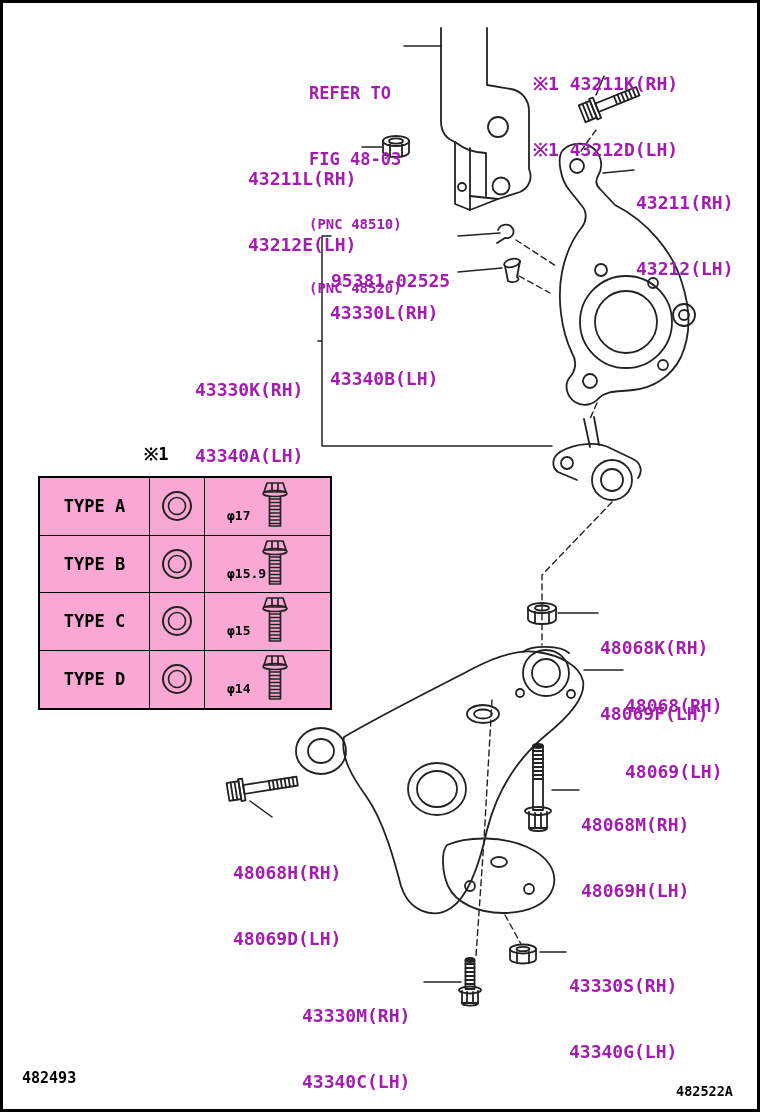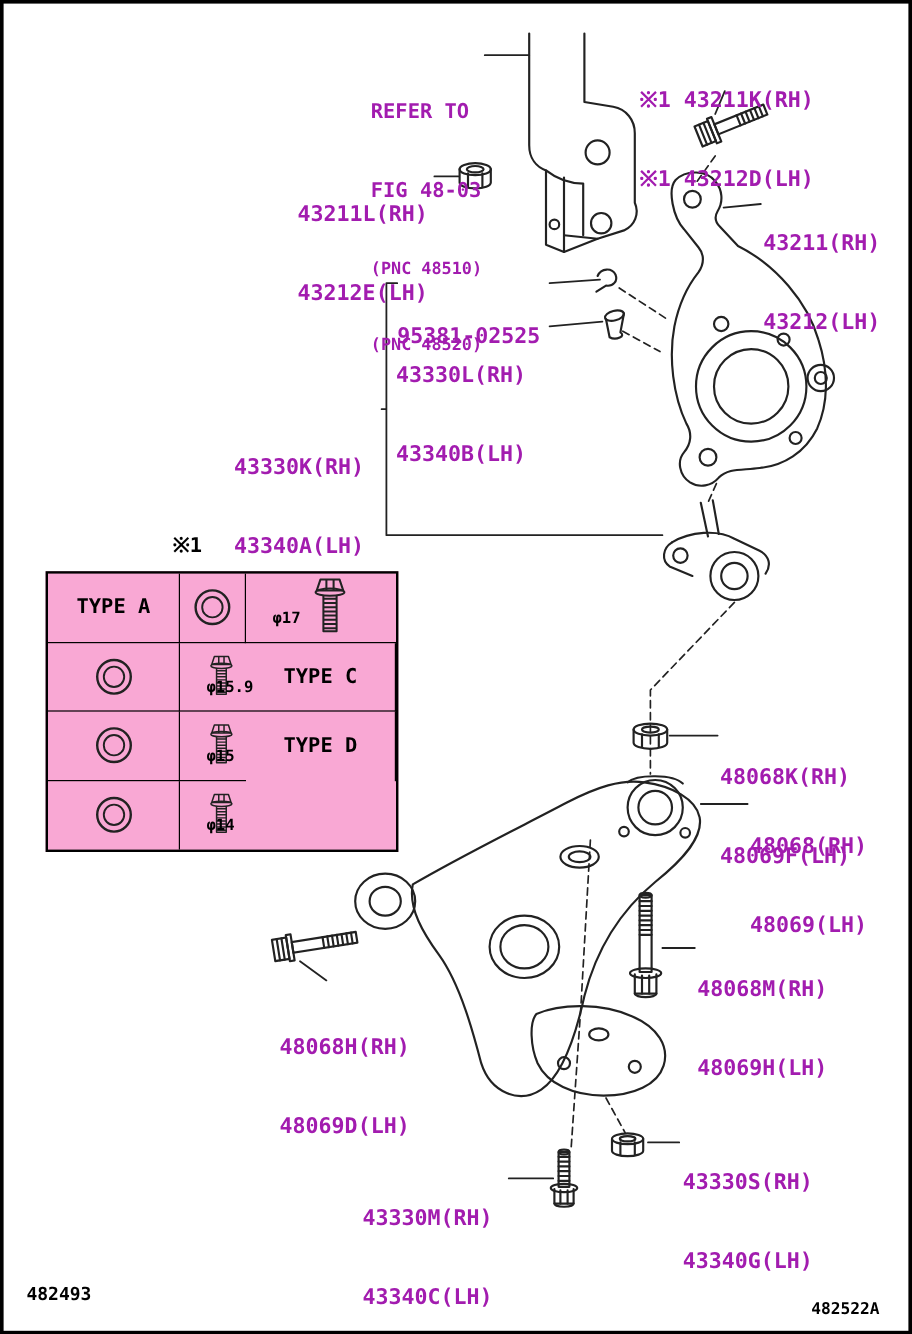--- a/index.html
+++ b/index.html
@@ -289,20 +289,23 @@
           <path d="M25,3 V12 M31,3 V12"></path>
         <ellipse cx="28" cy="13.5" rx="12" ry="3"></ellipse>
         <path d="M22.5,16 V46 H33.5 V16"></path>
         <path d="M22.5,19 H33.5 M22.5,22.5 H33.5 M22.5,26 H33.5 M22.5,29.5 H33.5 M22.5,33 H33.5 M22.5,36.5 H33.5 M22.5,40 H33.5 M22.5,43.5 H33.5"></path>
       </g>
     </svg>
     <span class="dia">φ17</span>
   </div>
 
   <div class="tcell">
+    <span class="tlabel">TYPE B</span>
+  </div>
+  <div class="tcell">
     <svg width="40" height="44" viewBox="0 0 40 44">
       <g stroke="#222" fill="none">
           <circle cx="20" cy="22" r="14" stroke-width="2"></circle>
           <circle cx="20" cy="22" r="8.5" stroke-width="1.6"></circle>
         </g>
     </svg>
   </div>
   <div class="tcell colend">
     <svg class="bolt-svg" width="56" height="52" viewBox="0 0 56 52">
       <g stroke="#222" fill="none" stroke-width="1.7" stroke-linejoin="round">

